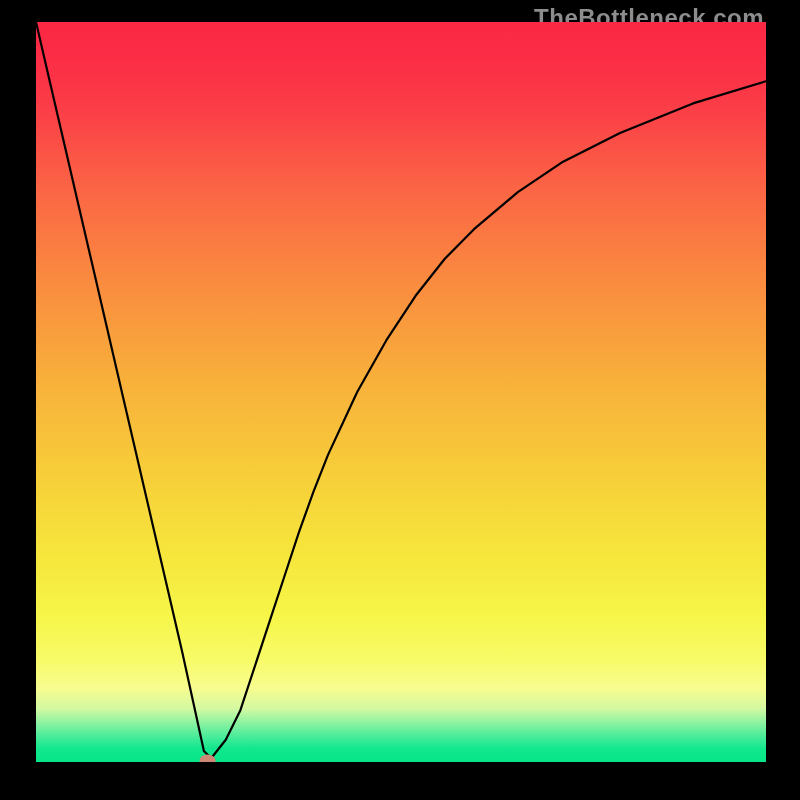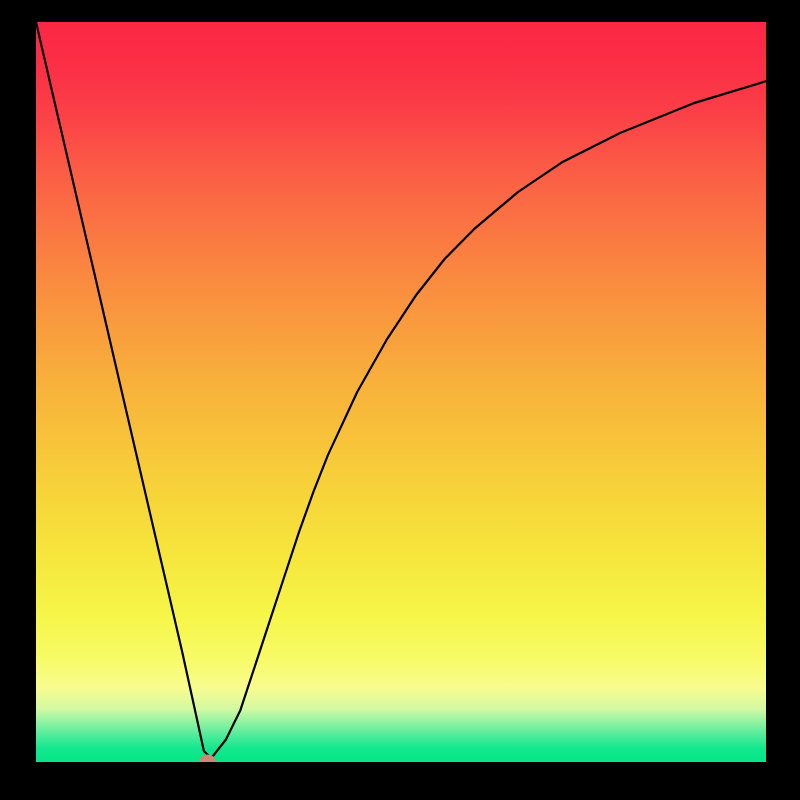--- a/index.html
+++ b/index.html
@@ -21,20 +21,21 @@
     font-weight: bold;
     color: #8d8d8d;
     letter-spacing: 0.5px;
   }
   svg { display: block; }
 </style>
 </head>
 <body>
 
 <div class="frame">
+  <div class="watermark">TheBottleneck.com</div>
   <div class="plot-area">
     <svg id="chart-svg" width="730" height="740" viewBox="0 0 730 740" preserveAspectRatio="none">
       <defs>
         <linearGradient id="bg-grad" x1="0" y1="0" x2="0" y2="1">
             <stop offset="0%" stop-color="#fb2744"></stop>
             <stop offset="6%" stop-color="#fb2f46"></stop>
             <stop offset="12%" stop-color="#fb3f47"></stop>
             <stop offset="22%" stop-color="#fb6345"></stop>
             <stop offset="34%" stop-color="#fa8840"></stop>
             <stop offset="48%" stop-color="#f8af3b"></stop>

